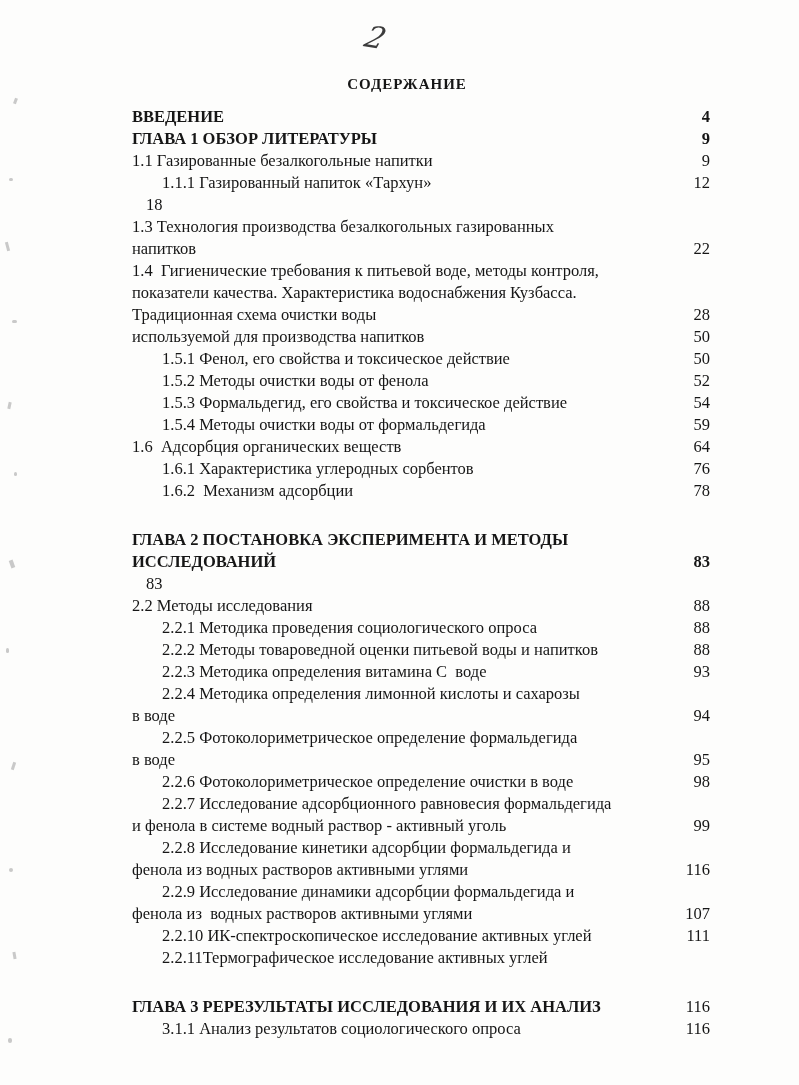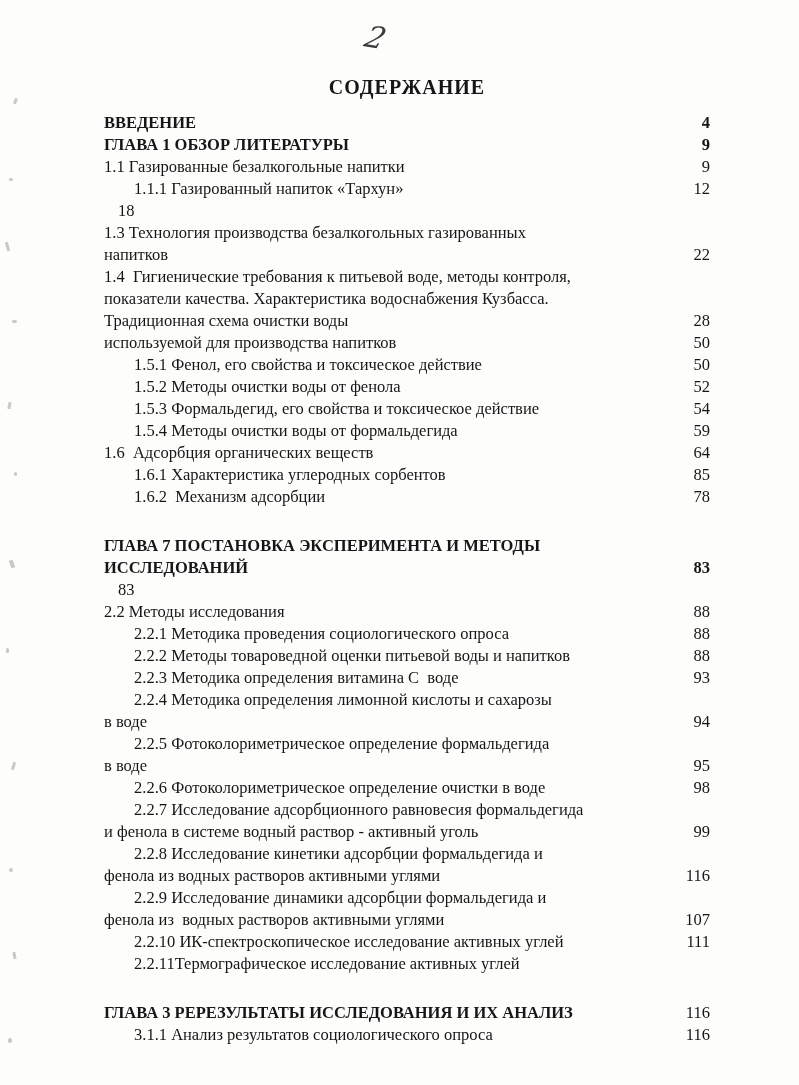--- a/index.html
+++ b/index.html
@@ -30,33 +30,34 @@
   }
   .content {
     position: absolute;
     left: 104px;
     top: 76px;
     width: 606px;
   }
   .title {
     text-align: center;
     font-weight: bold;
-    font-size: 20px;
+    font-size: 15px;
     letter-spacing: 1px;
     margin-bottom: 13px;
   }
   .toc {
     font-size: 16.5px;
     line-height: 22px;
   }
   .toc-entry.bold { font-weight: bold; }
   .toc-line {
     display: flex;
     justify-content: space-between;
     align-items: baseline;
+    margin-left: 28px;
   }
   .line-text { white-space: pre-wrap; }
   .toc-line.indent .line-text { padding-left: 30px; }
   .page-num {
     margin-left: 14px;
     white-space: nowrap;
   }
   .page-num.normal { font-weight: normal; }
   .spacer { height: 27px; }
 </style>
@@ -194,37 +195,37 @@
             <div class="toc-line">
               <span class="line-text">1.6  Адсорбция органических веществ</span>
               <span class="page-num">64</span>
             </div>
           </div>
   </div>
         <div class="toc-entry">
     <div class="entry-lines">
             <div class="toc-line indent">
               <span class="line-text">1.6.1 Характеристика углеродных сорбентов</span>
-              <span class="page-num">85</span>
+              <span class="page-num">76</span>
             </div>
           </div>
   </div>
         <div class="toc-entry">
     <div class="entry-lines">
             <div class="toc-line indent">
               <span class="line-text">1.6.2  Механизм адсорбции</span>
               <span class="page-num">78</span>
             </div>
           </div>
   </div>
         <div class="spacer"></div>
         <div class="toc-entry bold">
     <div class="entry-lines">
             <div class="toc-line">
-              <span class="line-text">ГЛАВА 7 ПОСТАНОВКА ЭКСПЕРИМЕНТА И МЕТОДЫ</span>
+              <span class="line-text">ГЛАВА 2 ПОСТАНОВКА ЭКСПЕРИМЕНТА И МЕТОДЫ</span>
             </div>
             <div class="toc-line">
               <span class="line-text">ИССЛЕДОВАНИЙ</span>
               <span class="page-num">83</span>
             </div>
           </div>
   </div>
         <div class="toc-entry">
     <div class="entry-lines">
             <div class="toc-line">

